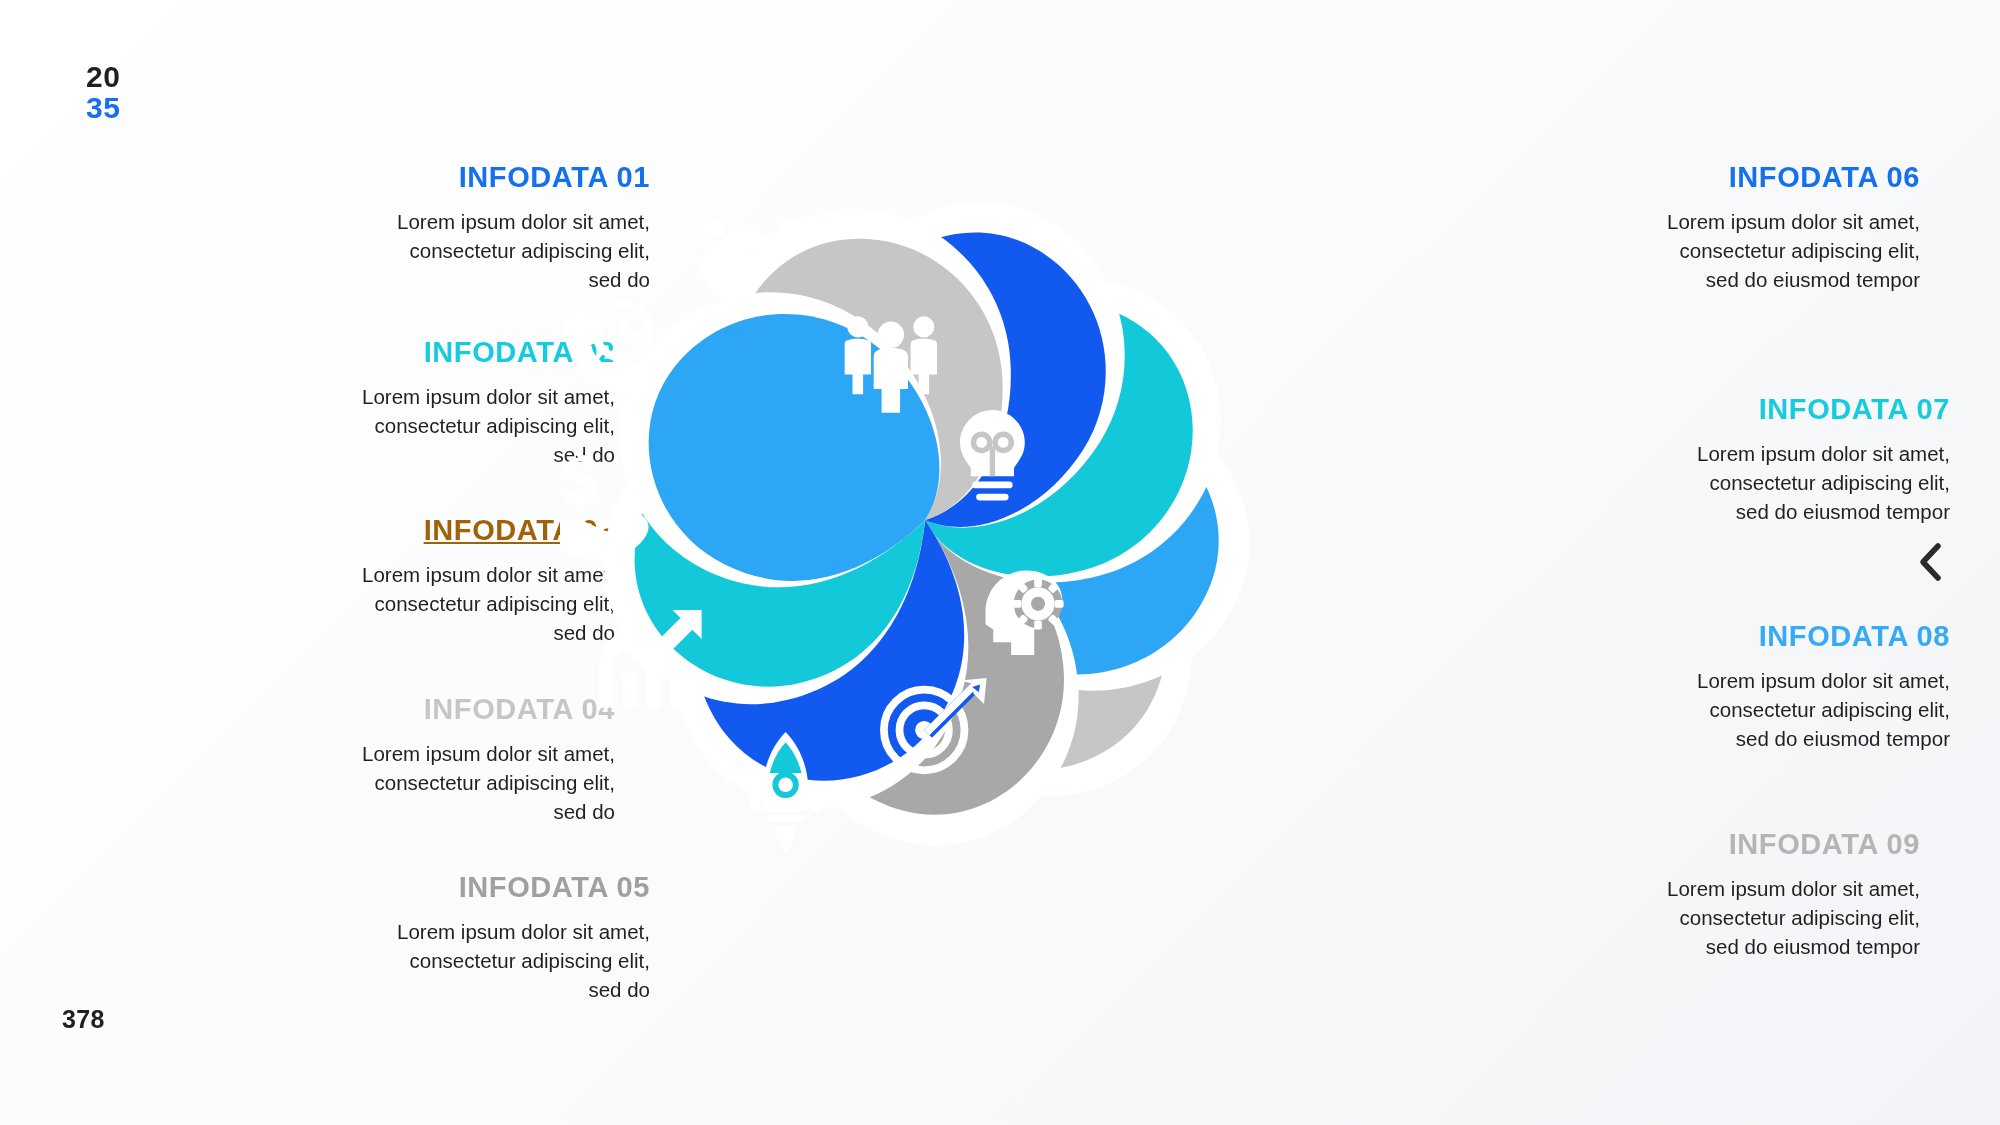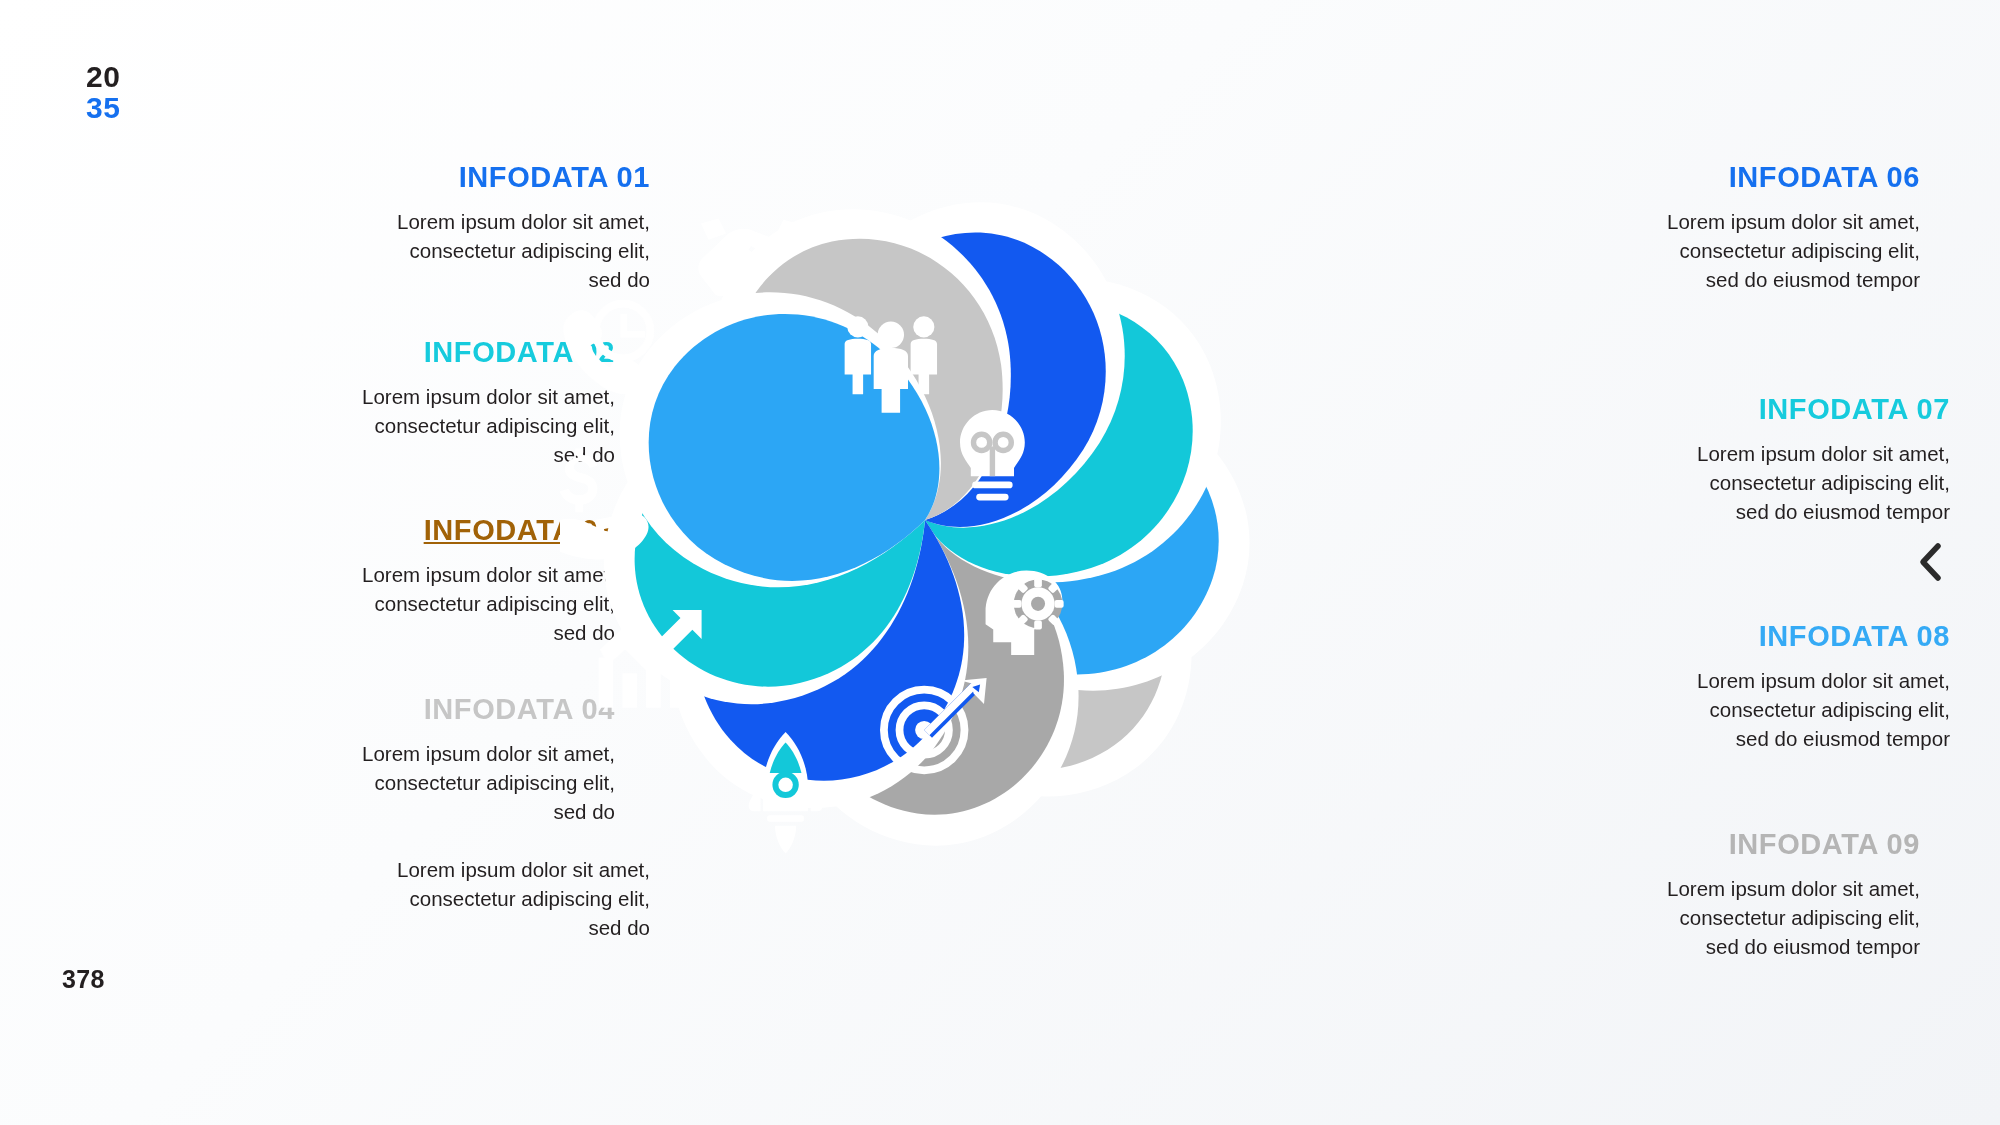--- a/index.html
+++ b/index.html
@@ -26,21 +26,21 @@
     letter-spacing: .5px;
     margin-left: 8px;
   }
   .year .y1 { color: #231f20; display: block; }
   .year .y2 { color: #1570ef; display: block; }
 
   
   .page-number {
     position: absolute;
     left: 62px;
-    top: 965px;
+    top: 1005px;
     font-size: 25px;
     font-weight: bold;
     color: #231f20;
     letter-spacing: .3px;
   }
 
   
   .nav-prev {
     position: absolute;
     left: 1908px;
@@ -142,20 +142,21 @@
   </div>
 
   <div class="item" style="top:677px; left:-35px;">
     <div class="item-title" style="color: rgb(198, 198, 198);">INFODATA 04</div>
     <div class="item-desc">Lorem ipsum dolor sit amet,
 consectetur adipiscing elit,
 sed do</div>
   </div>
 
   <div class="item" style="top:855px;">
+    <div class="item-title" style="color: rgb(160, 160, 160);">INFODATA 05</div>
     <div class="item-desc">Lorem ipsum dolor sit amet,
 consectetur adipiscing elit,
 sed do</div>
   </div>
 
 </div>
 
 <div class="col col-right">
 
   <div class="item" style="top:145px;">

